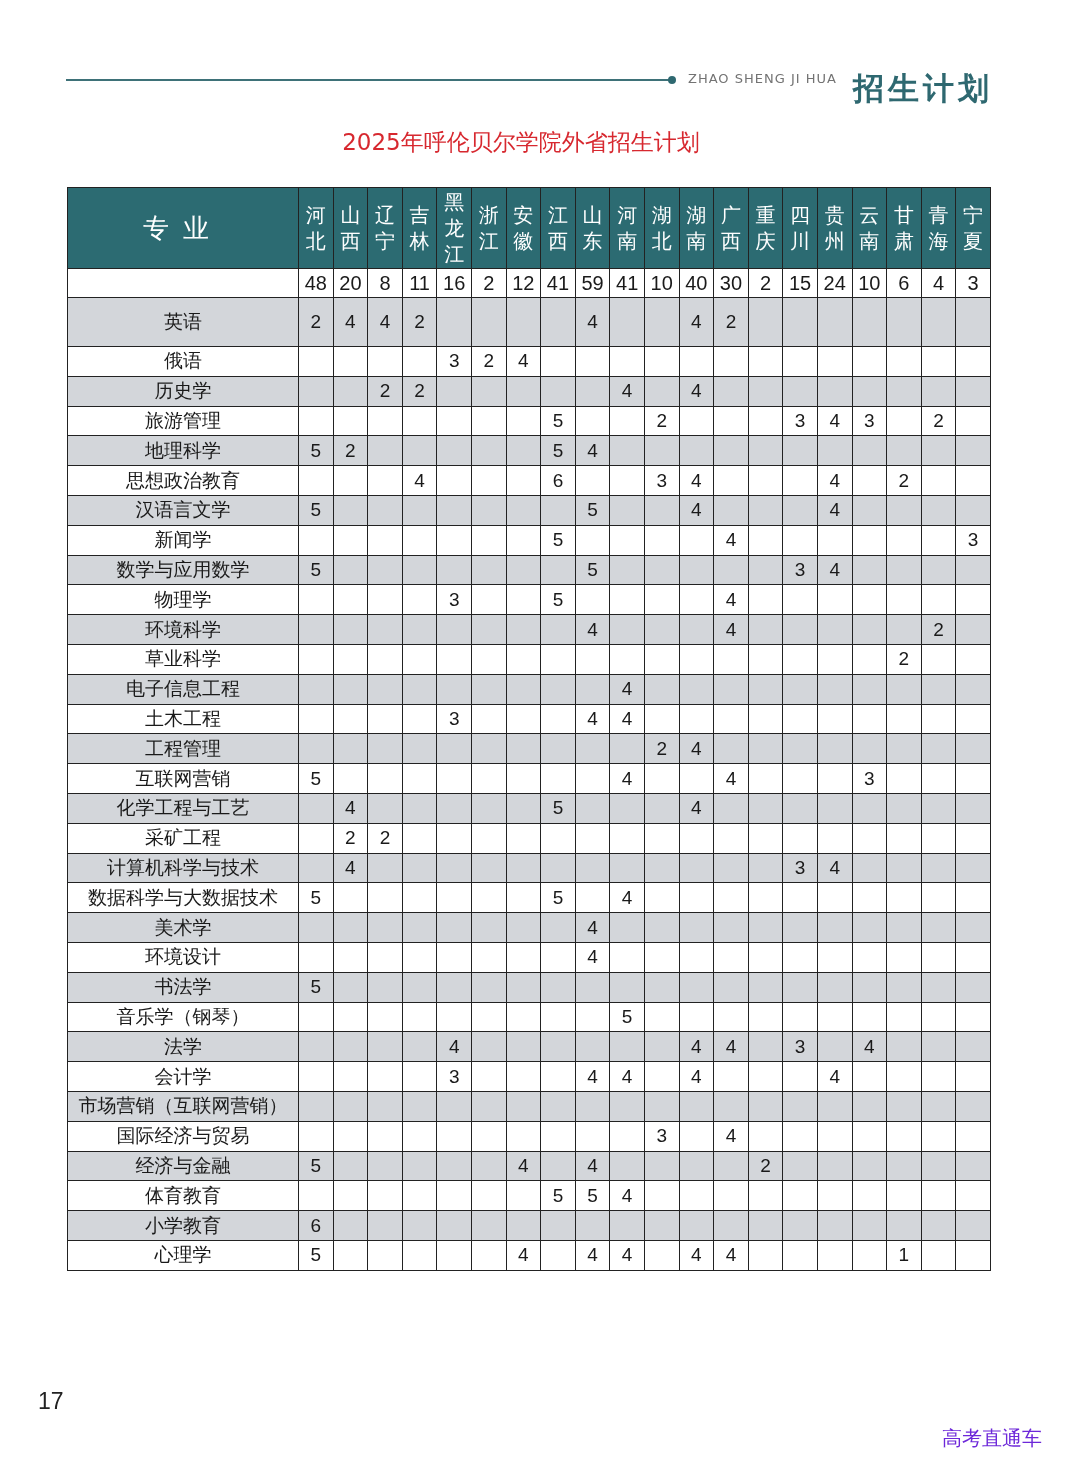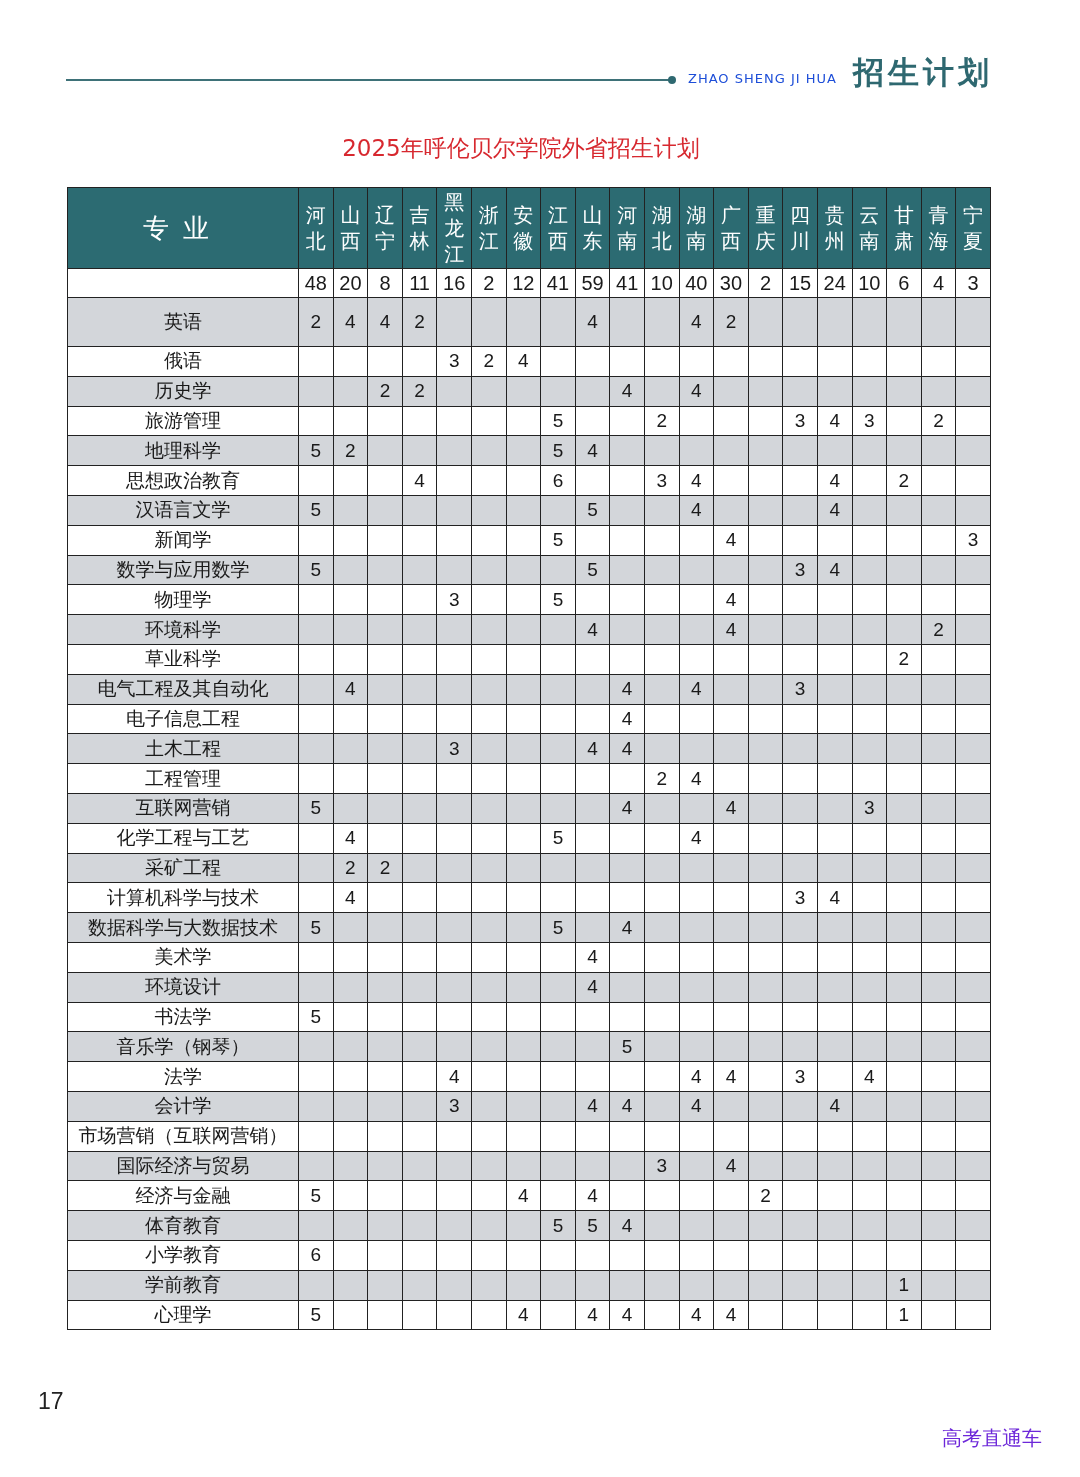--- a/index.html
+++ b/index.html
@@ -1,24 +1,24 @@
 <!DOCTYPE html>
 <html><head>
 <meta charset="utf-8">
 <style>
   html, body { margin: 0; padding: 0; background: #ffffff; }
   body { width: 1080px; height: 1477px; position: relative; overflow: hidden;
          font-family: "Liberation Sans", "DejaVu Sans", sans-serif; color: #1a1a1a; }
   .hdr-line { position: absolute; left: 66px; top: 79px; width: 606px; height: 2px; background: #3e7178; }
   .hdr-dot { position: absolute; left: 668px; top: 76px; width: 8px; height: 8px; border-radius: 50%; background: #2e6870; }
-  .hdr-pinyin { position: absolute; left: 688px; top: 71px; font-size: 13px; letter-spacing: 1px; color: #1d4ed8;
+  .hdr-pinyin { position: absolute; left: 688px; top: 71px; font-size: 13px; letter-spacing: 1px; color: #737373;
                 font-family: "DejaVu Sans", sans-serif; }
-  .hdr-title { position: absolute; left: 853px; top: 52px; font-size: 31px; font-weight: bold; color: #2e6870; letter-spacing: 4px;
+  .hdr-title { position: absolute; left: 853px; top: 68px; font-size: 31px; font-weight: bold; color: #2e6870; letter-spacing: 4px;
                font-family: "DejaVu Sans", sans-serif; }
-  .doc-title { position: absolute; left: 0; width: 1042px; top: 133px; text-align: center; font-size: 23px; color: #d7282f;
+  .doc-title { position: absolute; left: 0; width: 1042px; top: 127px; text-align: center; font-size: 23px; color: #d7282f;
                font-family: "DejaVu Sans", sans-serif; }
   table.plan { position: absolute; left: 67px; top: 187px; border-collapse: collapse; table-layout: fixed; width: 923px; }
   table.plan td, table.plan th { border: 1.5px solid #222; padding: 0; text-align: center; overflow: hidden; white-space: nowrap; }
   table.plan col.major { width: 231px; }
   table.plan col.prov { width: 34.6px; }
   thead th { background: #2c6b72; color: #ffffff; font-weight: normal; font-size: 20px; line-height: 26px; height: 80px;
              font-family: "DejaVu Sans", sans-serif; }
   thead th.major-head { font-size: 26px; letter-spacing: 14px; }
   thead th .vchar { display: block; }
   tr.totals td { background: #d3d6da; font-size: 20px; height: 28px; }
@@ -383,43 +383,20 @@
         <td></td>
         <td></td>
         <td></td>
         <td></td>
         <td></td>
         <td>2</td>
         <td></td>
         <td></td>
       </tr>
       <tr>
-        <td class="major">电气工程及其自动化</td>
-        <td></td>
-        <td>4</td>
-        <td></td>
-        <td></td>
-        <td></td>
-        <td></td>
-        <td></td>
-        <td></td>
-        <td></td>
-        <td>4</td>
-        <td></td>
-        <td>4</td>
-        <td></td>
-        <td></td>
-        <td>3</td>
-        <td></td>
-        <td></td>
-        <td></td>
-        <td></td>
-        <td></td>
-      </tr>
-      <tr>
         <td class="major">电子信息工程</td>
         <td></td>
         <td></td>
         <td></td>
         <td></td>
         <td></td>
         <td></td>
         <td></td>
         <td></td>
         <td></td>
@@ -839,43 +816,20 @@
         <td></td>
         <td></td>
         <td></td>
         <td></td>
         <td></td>
         <td></td>
         <td></td>
         <td></td>
         <td></td>
         <td></td>
-        <td></td>
-        <td></td>
-      </tr>
-      <tr>
-        <td class="major">学前教育</td>
-        <td></td>
-        <td></td>
-        <td></td>
-        <td></td>
-        <td></td>
-        <td></td>
-        <td></td>
-        <td></td>
-        <td></td>
-        <td></td>
-        <td></td>
-        <td></td>
-        <td></td>
-        <td></td>
-        <td></td>
-        <td></td>
-        <td></td>
-        <td>1</td>
         <td></td>
         <td></td>
       </tr>
       <tr>
         <td class="major">心理学</td>
         <td>5</td>
         <td></td>
         <td></td>
         <td></td>
         <td></td>

